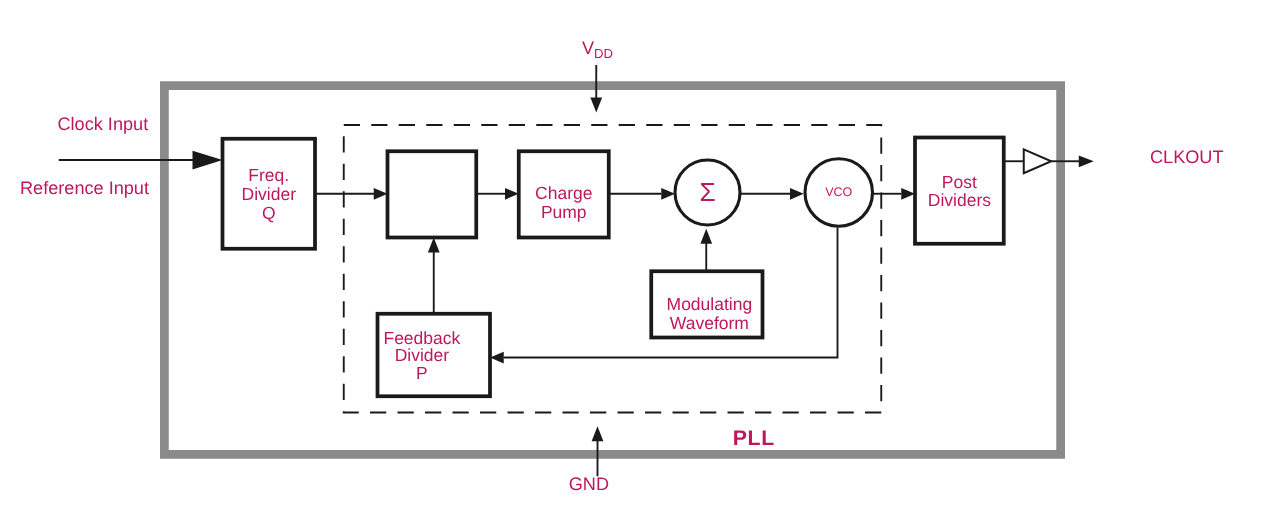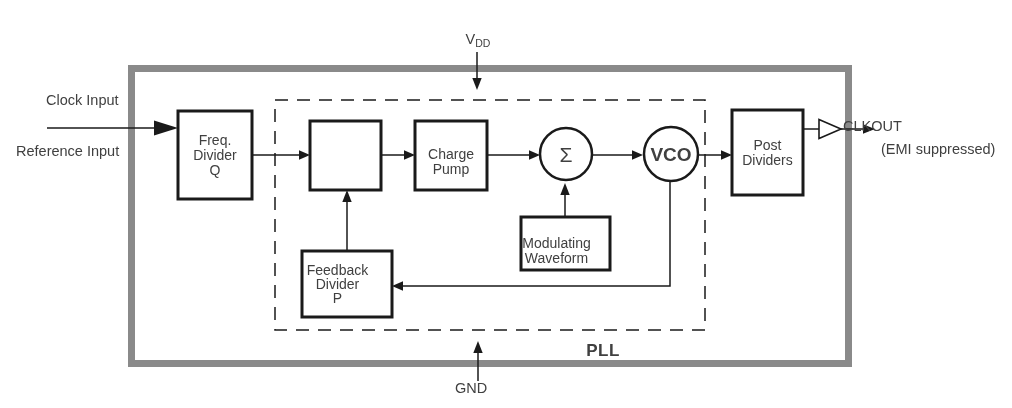--- a/index.html
+++ b/index.html
@@ -15,42 +15,41 @@
     background: #ffffff;
     overflow: hidden;
   }
   #diagram-svg {
     position: absolute;
     left: 0;
     top: 0;
   }
   .lbl {
     position: absolute;
-    color: #404040;
+    color: #be185d;
     font-size: 14px;
     line-height: 15px;
     white-space: pre-line;
     text-align: center;
   }
   .block-lbl {
     display: flex;
     align-items: center;
     justify-content: center;
   }
   .side-lbl {
     font-size: 14.5px;
     white-space: nowrap;
   }
   .sigma-lbl {
     font-size: 21px;
     line-height: 21px;
   }
   .vco-lbl {
-    font-size: 19px;
-    font-weight: bold;
+    font-size: 10px;
   }
   .pll-lbl {
     font-weight: bold;
     font-size: 17px;
     letter-spacing: 0.5px;
     margin-top: 44px;
   }
   .sub {
     font-size: 10.5px;
     vertical-align: -3px;
@@ -141,29 +140,28 @@
 Q</div>
 
 
   <div class="lbl block-lbl" style="left:415px; top:121px; width:72px; height:82px;">Charge
 Pump</div>
 
   <div class="lbl block-lbl sigma-lbl" style="left:540px; top:128px; width:52px; height:52px;">Σ</div>
 
   <div class="lbl block-lbl vco-lbl" style="left:644px; top:127px; width:54px; height:54px;">VCO</div>
 
-  <div class="lbl block-lbl" style="left:492px; top:217px; width:89px; height:67px;padding-left:20px;">Modulating
+  <div class="lbl block-lbl" style="left:503px; top:217px; width:89px; height:67px;padding-left:20px;">Modulating
 Waveform</div>
 
   <div class="lbl block-lbl" style="left:302px; top:251px; width:71px; height:66px; line-height:14px;">Feedback
 Divider
 P</div>
 
   <div class="lbl block-lbl" style="left:732px; top:110px; width:71px; height:85px;">Post
 Dividers</div>
 
   <div class="lbl pll-lbl" style="left:570px; top:299px; width:66px;">PLL</div>
 
-  <div class="lbl side-lbl" style="left:843px; top:119px;">CLKOUT</div>
+  <div class="lbl side-lbl" style="left:920px; top:119px;">CLKOUT</div>
 
-  <div class="lbl side-lbl" style="left:881px; top:142px;">(EMI suppressed)</div>
 
 </div>
 
 </body></html>

